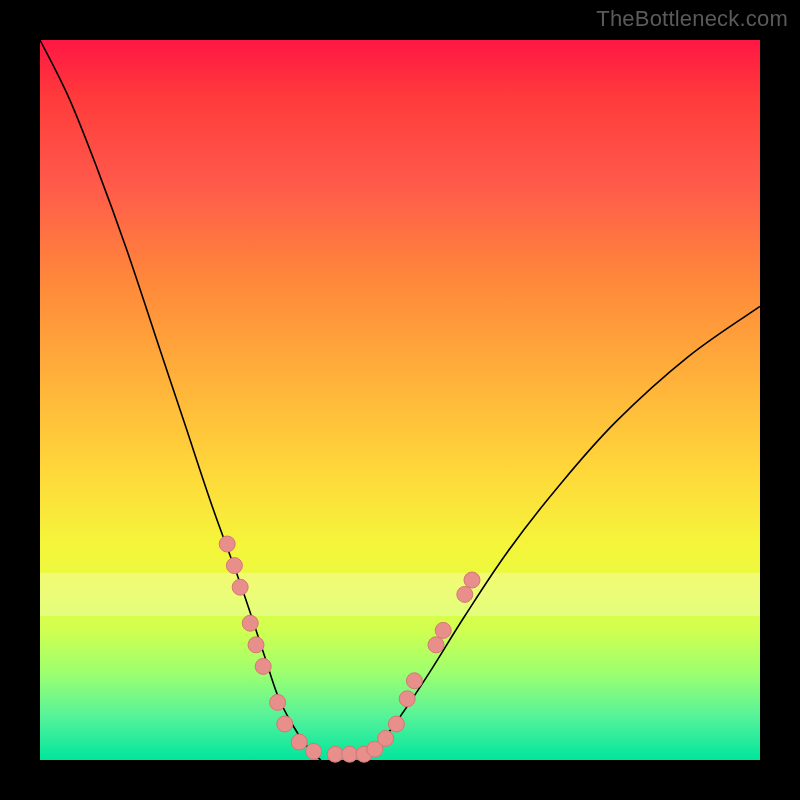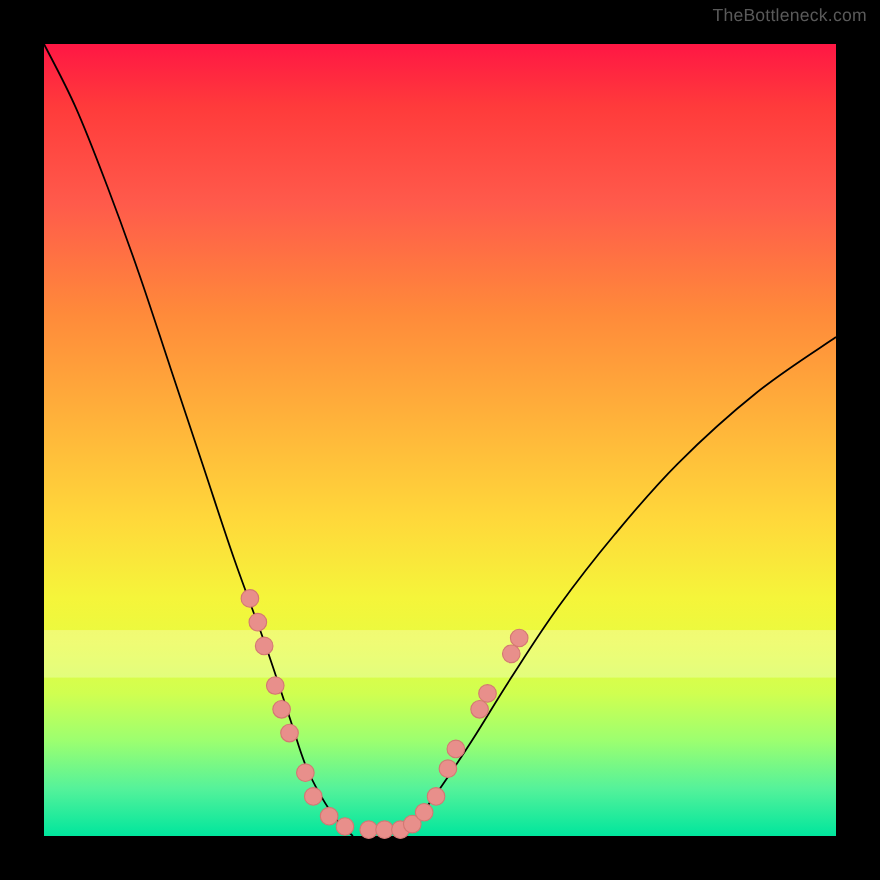--- a/index.html
+++ b/index.html
@@ -45,21 +45,21 @@
     top: 0;
     width: 720px;
     height: 720px;
     overflow: visible;
   }
   .watermark {
     position: absolute;
     top: 6px;
     right: 12px;
     color: #5a5a5a;
-    font-size: 16px;
+    font-size: 22px;
     letter-spacing: 0.2px;
     font-weight: 500;
   }
   .curve {
     fill: none;
     stroke: #000;
     stroke-width: 1.6;
   }
   .band-pale {
     fill: rgba(255,255,255,0.28);

